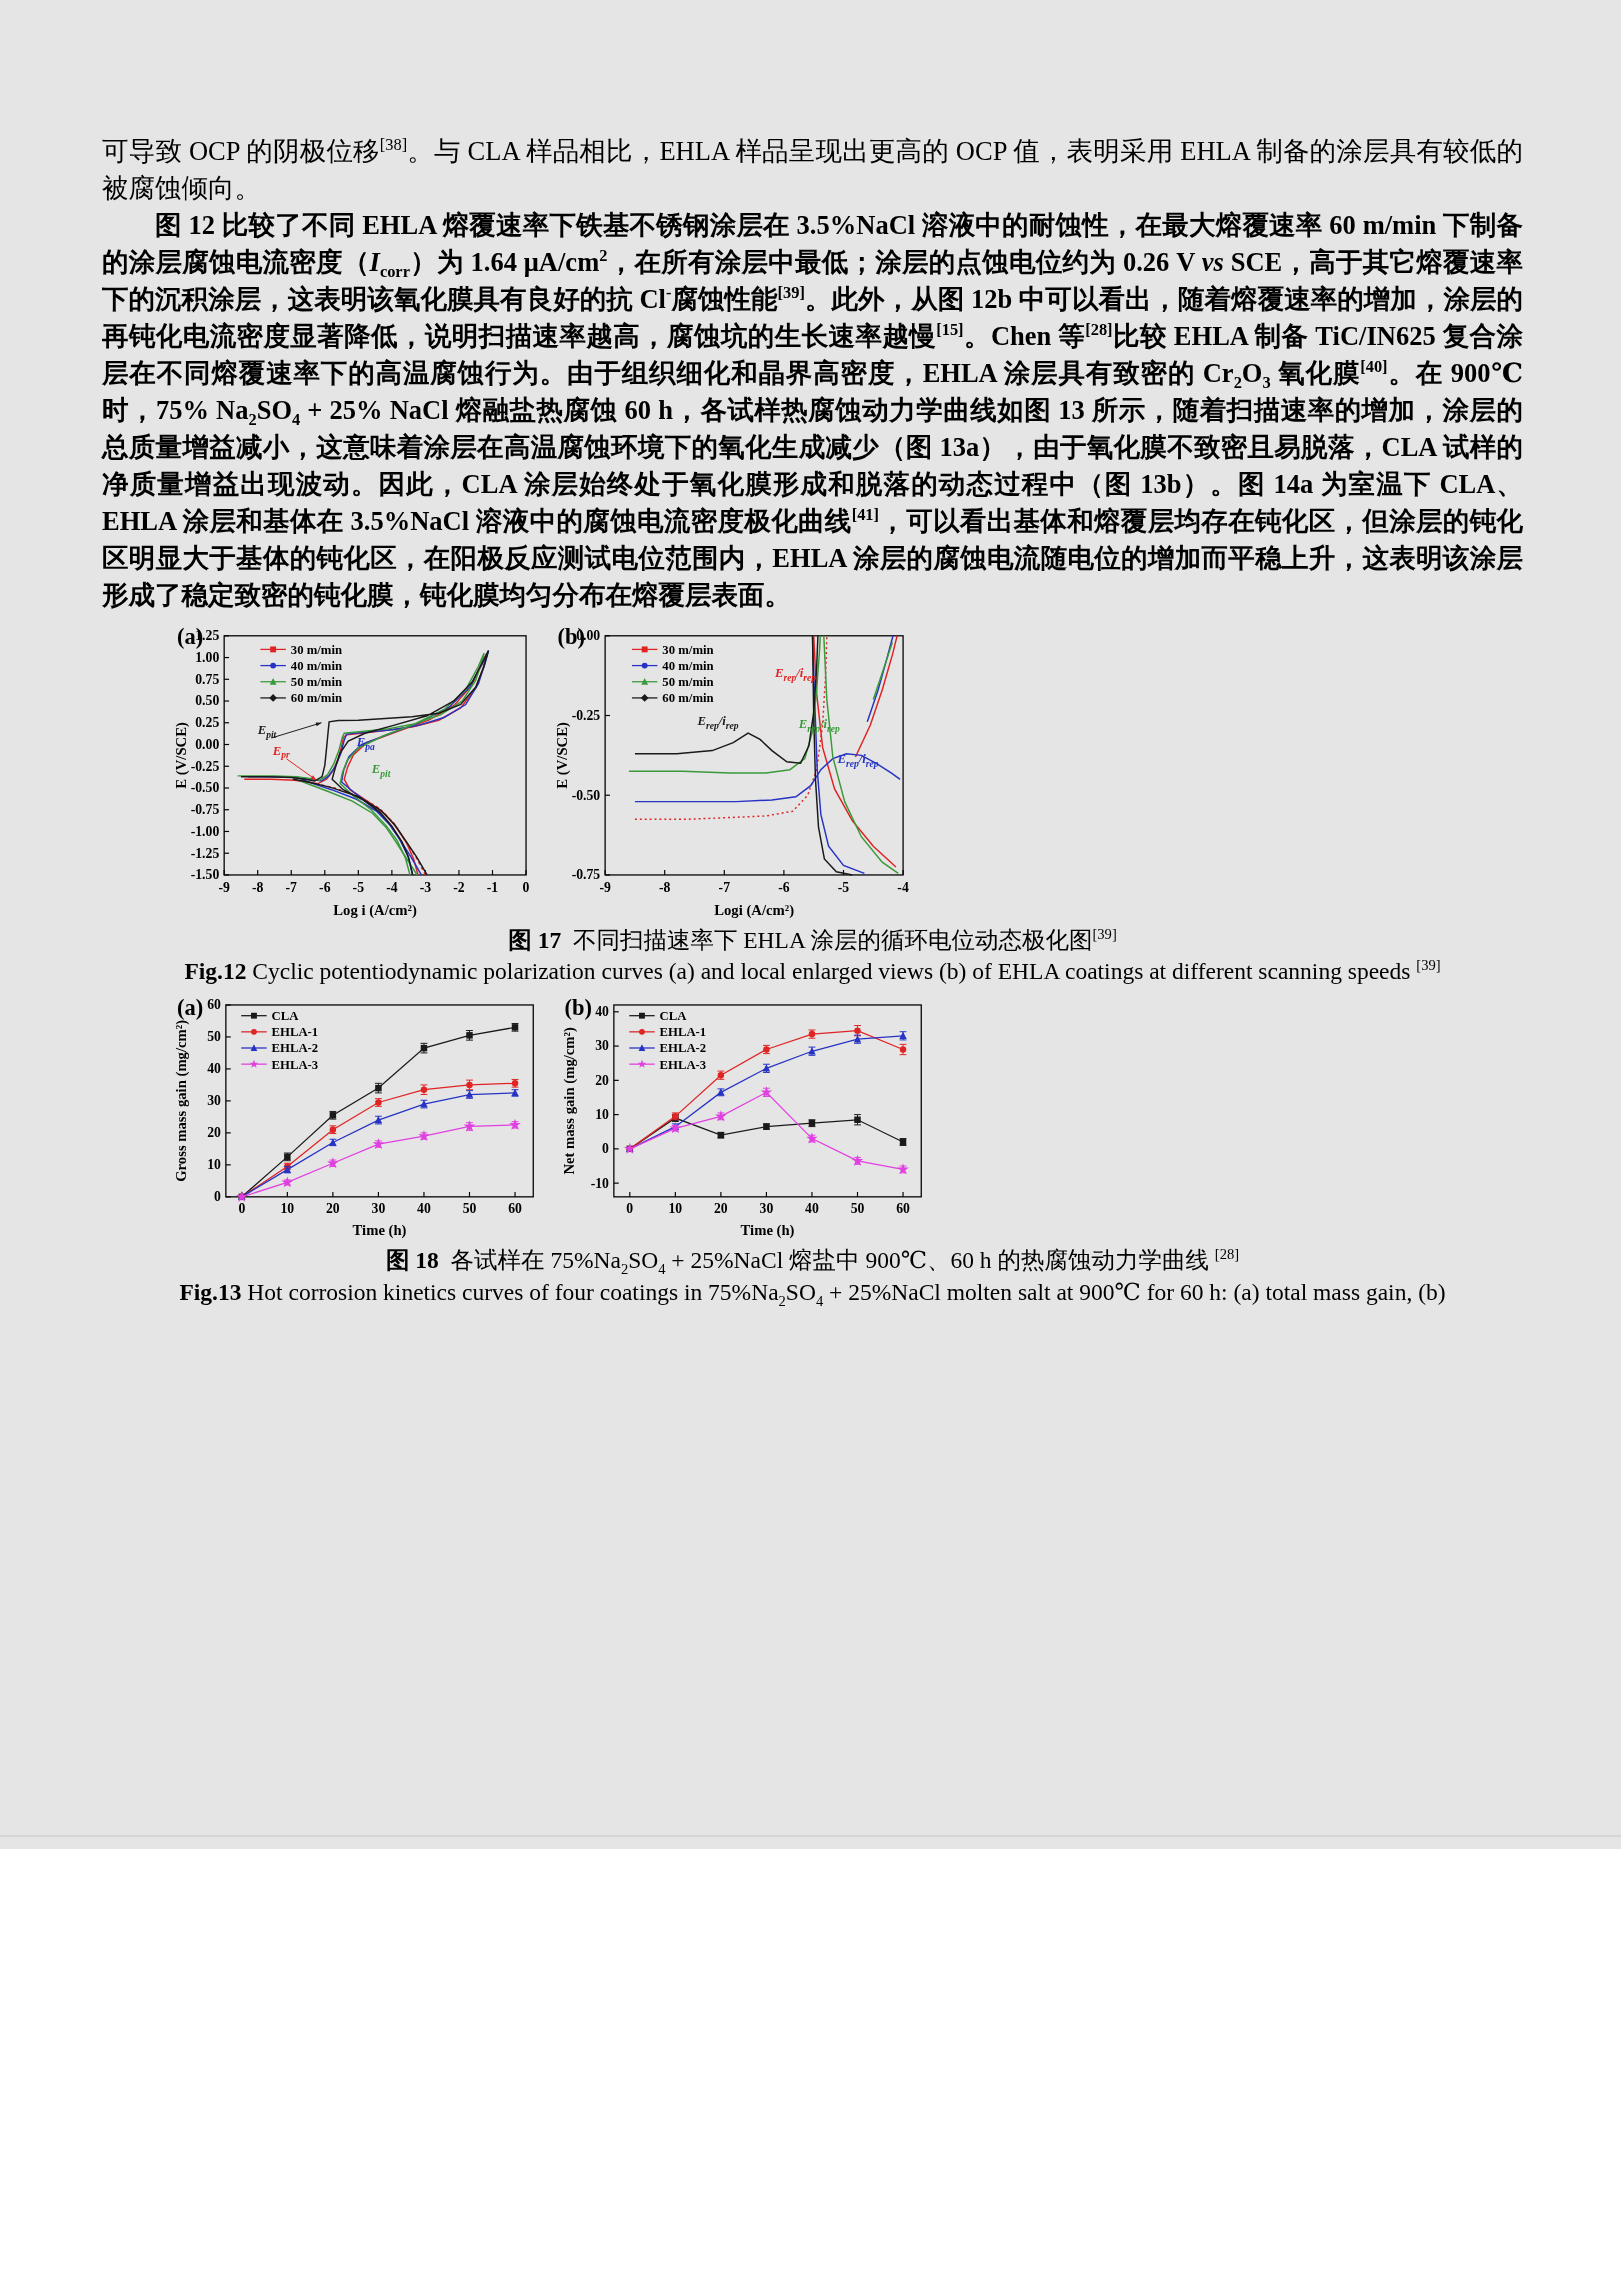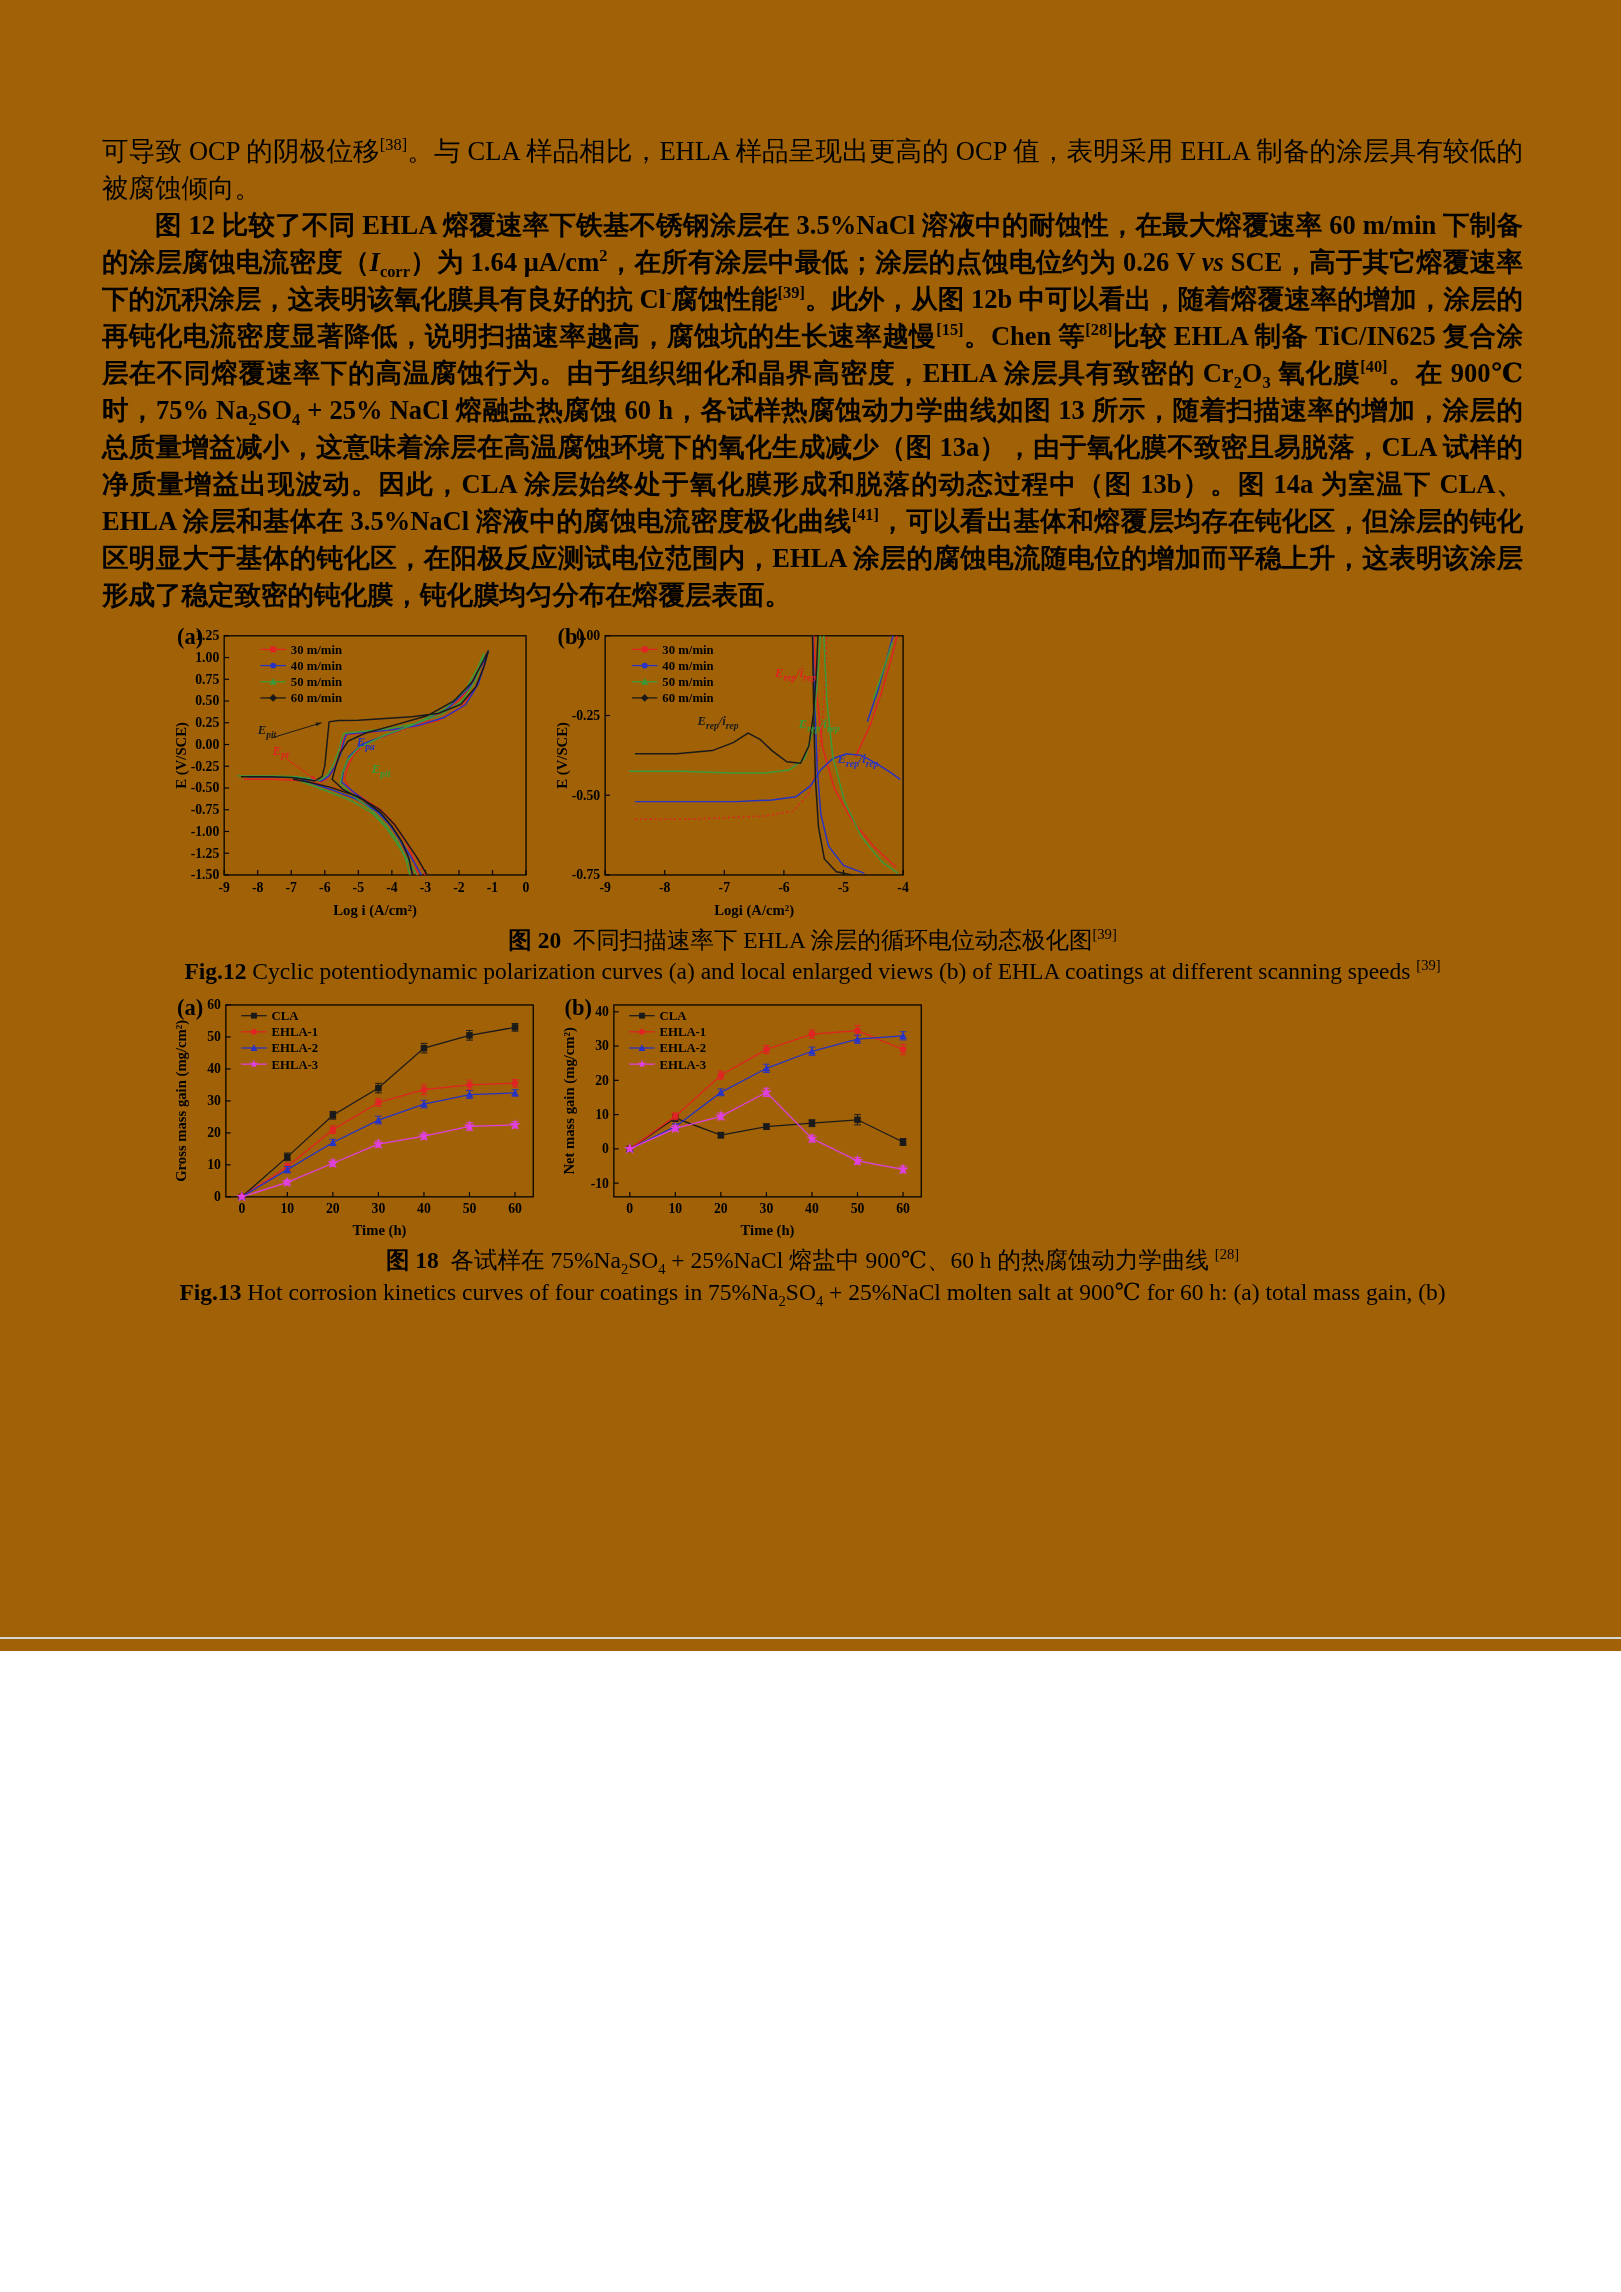--- a/index.html
+++ b/index.html
@@ -1,16 +1,16 @@
 <!DOCTYPE html>
 <html><head>
 <meta charset="utf-8">
 <style>
   html,body{margin:0;padding:0;background:#ffffff;}
-  .page{position:relative;width:1621px;height:1651px;background:#a16207;color:#000;
+  .page{position:relative;width:1621px;height:1849px;background:#e5e5e5;color:#000;
         font-family:"Liberation Serif","DejaVu Serif",serif;overflow:hidden;}
   .content{padding:133px 98px 0 102px;}
   p.body-par{font-size:26.5px;line-height:37px;text-align:justify;margin:0;}
   p.indent{text-indent:2em;font-weight:bold;}
   sup{font-size:0.62em;vertical-align:super;line-height:0;}
   sub{font-size:0.62em;vertical-align:sub;line-height:0;}
   .figure-row{display:flex;align-items:flex-start;gap:15.7px;margin:11.8px 0 0 71px;}
   .chart-wrap{position:relative;}
   .sub-label{position:absolute;left:3.9px;top:-2px;font-weight:bold;font-size:22.5px;}
   .caption{text-align:center;margin:2px 0;font-size:23.5px;}
@@ -185,21 +185,21 @@
             </g>
             <g>
               <text x="249.6" y="104.34666666666666" font-size="13" font-style="italic" fill="#3a9a3a"><tspan>E</tspan><tspan dy="3.5" font-size="75%">rep</tspan><tspan dy="-3.5">/i</tspan><tspan dy="3.5" font-size="75%">rep</tspan></text>
             </g>
             <g>
               <text x="289.12" y="140.13333333333333" font-size="13" font-style="italic" fill="#2633c4"><tspan>E</tspan><tspan dy="3.5" font-size="75%">rep</tspan><tspan dy="-3.5">/i</tspan><tspan dy="3.5" font-size="75%">rep</tspan></text>
             </g>
           </svg>
       </div>
     </div>
-    <p class="caption cn"><b>图 20</b>&nbsp; 不同扫描速率下 EHLA 涂层的循环电位动态极化图<sup>[39]</sup></p>
+    <p class="caption cn"><b>图 17</b>&nbsp; 不同扫描速率下 EHLA 涂层的循环电位动态极化图<sup>[39]</sup></p>
     <p class="caption en"><b>Fig.12</b> Cyclic potentiodynamic polarization curves (a) and local enlarged views (b) of EHLA coatings at different scanning speeds <sup>[39]</sup></p>
 
     <div class="figure-row">
       <div class="chart-wrap">
         <span class="sub-label">(a)</span>
         <svg id="chart-13a" width="372" height="245" viewBox="0 0 380 250">
             <g>
               <rect x="54" y="8" width="314" height="196" fill="none" stroke="#000" stroke-width="1.3"></rect>
               <line x1="70.28148148148148" y1="204" x2="70.28148148148148" y2="199" stroke="#000" stroke-width="1.2"></line>
               <text x="70.28148148148148" y="221" text-anchor="middle" font-size="14">0</text>

